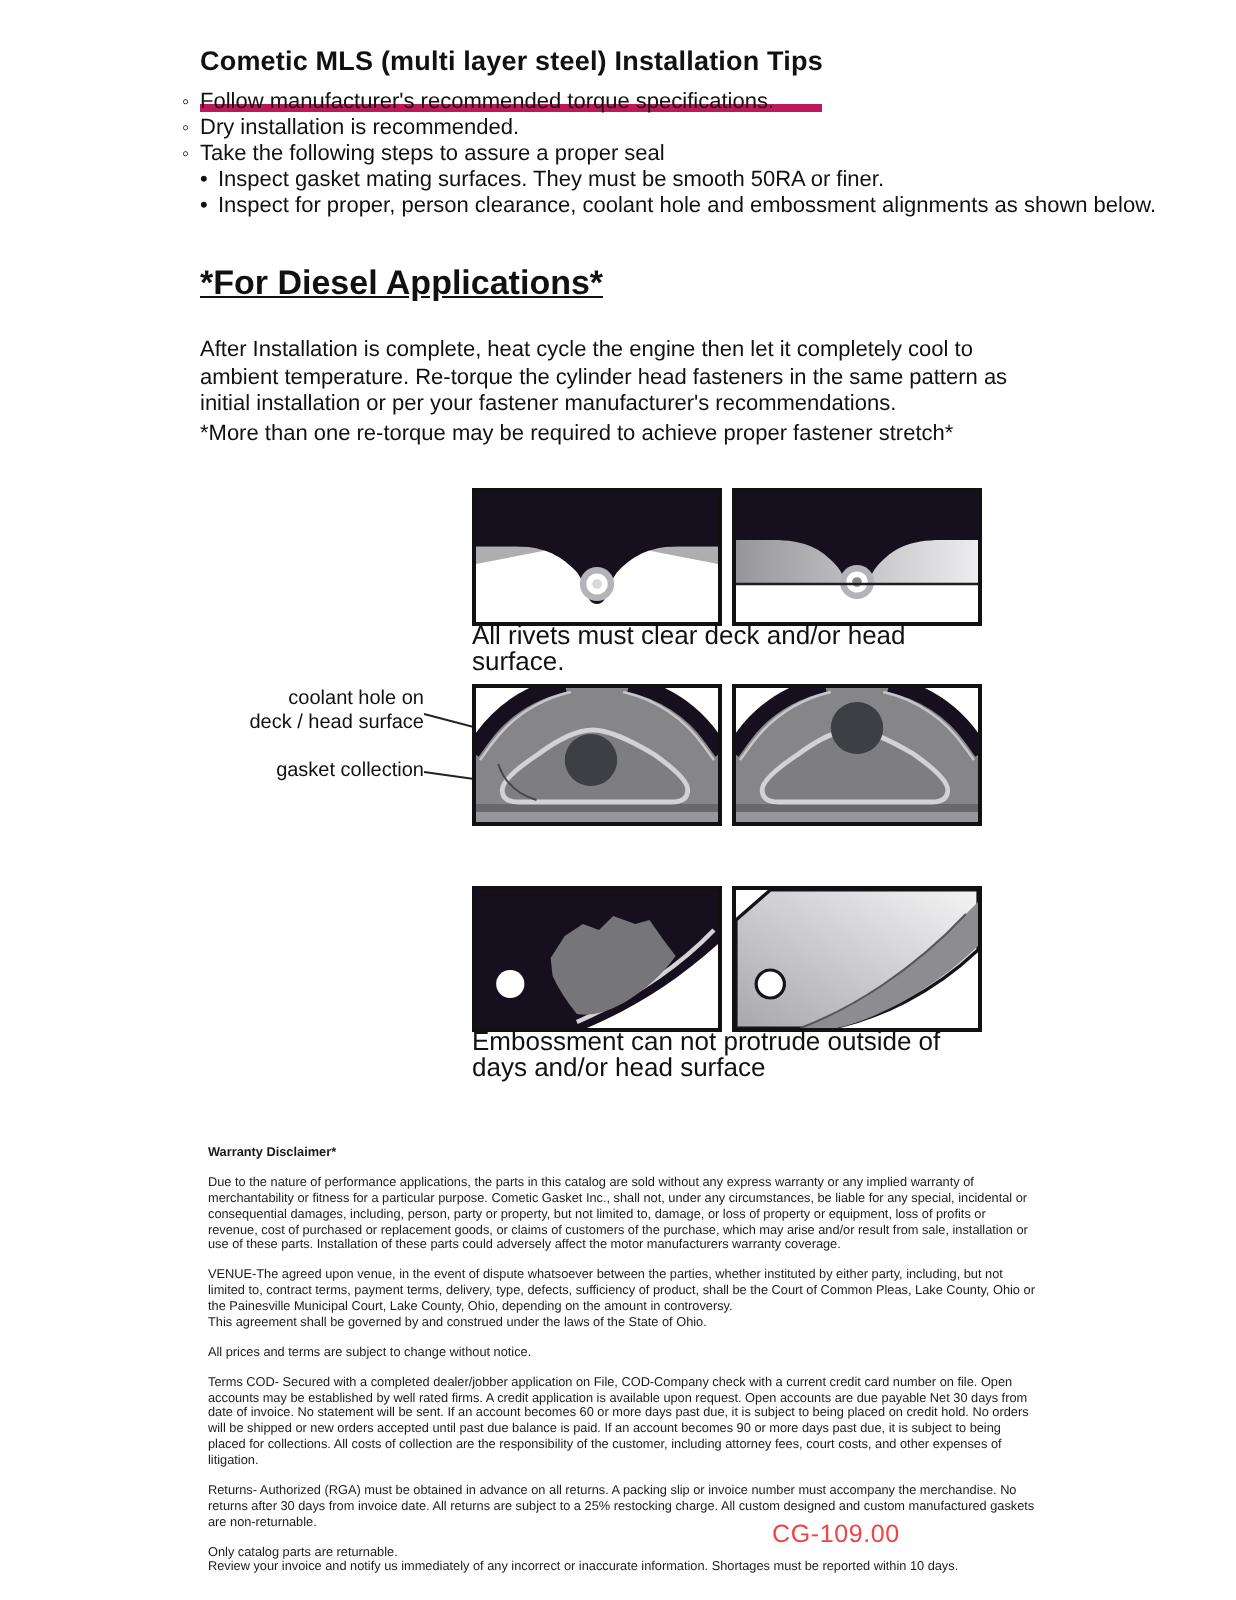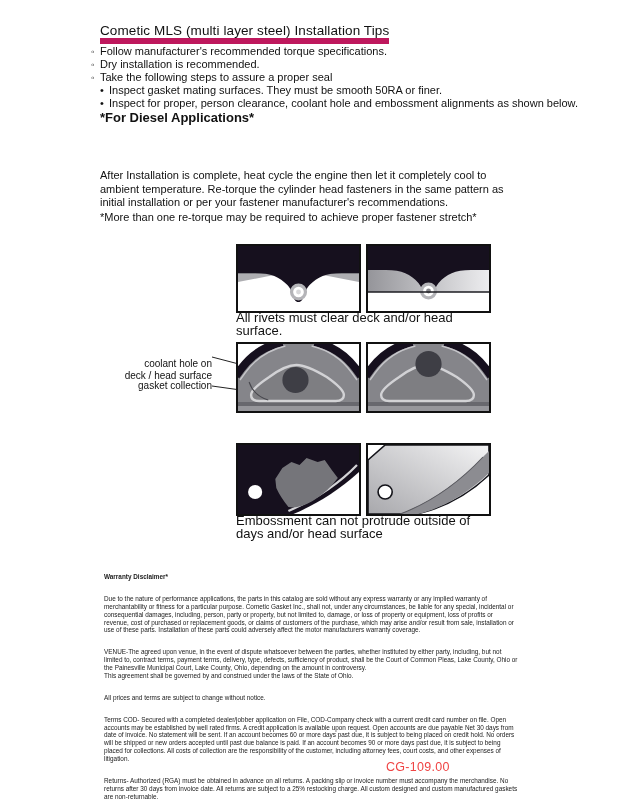--- a/index.html
+++ b/index.html
@@ -9,30 +9,30 @@
     --hole:#3e3e45;
     --emboss:#75757a;
     --lite:#d4d4d7;
   }
   html,body{margin:0;padding:0;background:#ffffff;}
   #page{
     position:relative;width:618px;height:800px;background:#fff;overflow:hidden;
     font-family:"Liberation Sans","DejaVu Sans",sans-serif;color:#111;
   }
   .abs{position:absolute;}
-  .pre{white-space:pre-line;margin-top:14px;}
+  .pre{white-space:pre-line;}
   #title{
-    left:100px;top:23px;font-size:13.5px;font-weight:normal;
-    border-bottom:6px solid #be185d;padding-bottom:0;letter-spacing:.1px;
+    left:100px;top:23px;font-size:13.5px;font-weight:bold;
+    border-bottom:4px solid #be185d;padding-bottom:14px;letter-spacing:.1px;
   }
   .bullet-row{position:absolute;left:91px;width:500px;font-size:11px;line-height:13px;}
   .bullet-row .mark{display:inline-block;width:9px;font-size:10px;vertical-align:top;}
   .sub-row{position:absolute;left:100px;width:480px;font-size:11px;line-height:13px;}
   .sub-row .mark{display:inline-block;width:9px;vertical-align:top;}
-  #diesel-heading{left:100px;top:110px;font-size:13px;font-weight:bold;}
+  #diesel-heading{left:100px;top:132px;font-size:17px;font-weight:bold;text-decoration:underline;}
   .para{position:absolute;left:100px;width:417px;font-size:11px;line-height:13.5px;}
   .rw-label{
     position:absolute;width:121px;text-align:center;
     font-size:14px;font-weight:bold;letter-spacing:.2px;margin-top:36px;
   }
   .diag-box{
     position:absolute;width:121px;border:2px solid #111;background:#fff;box-sizing:content-box;
   }
   .diag-box svg{display:block;}
   .caption{position:absolute;left:236px;font-size:13px;line-height:12.5px;width:260px;}

